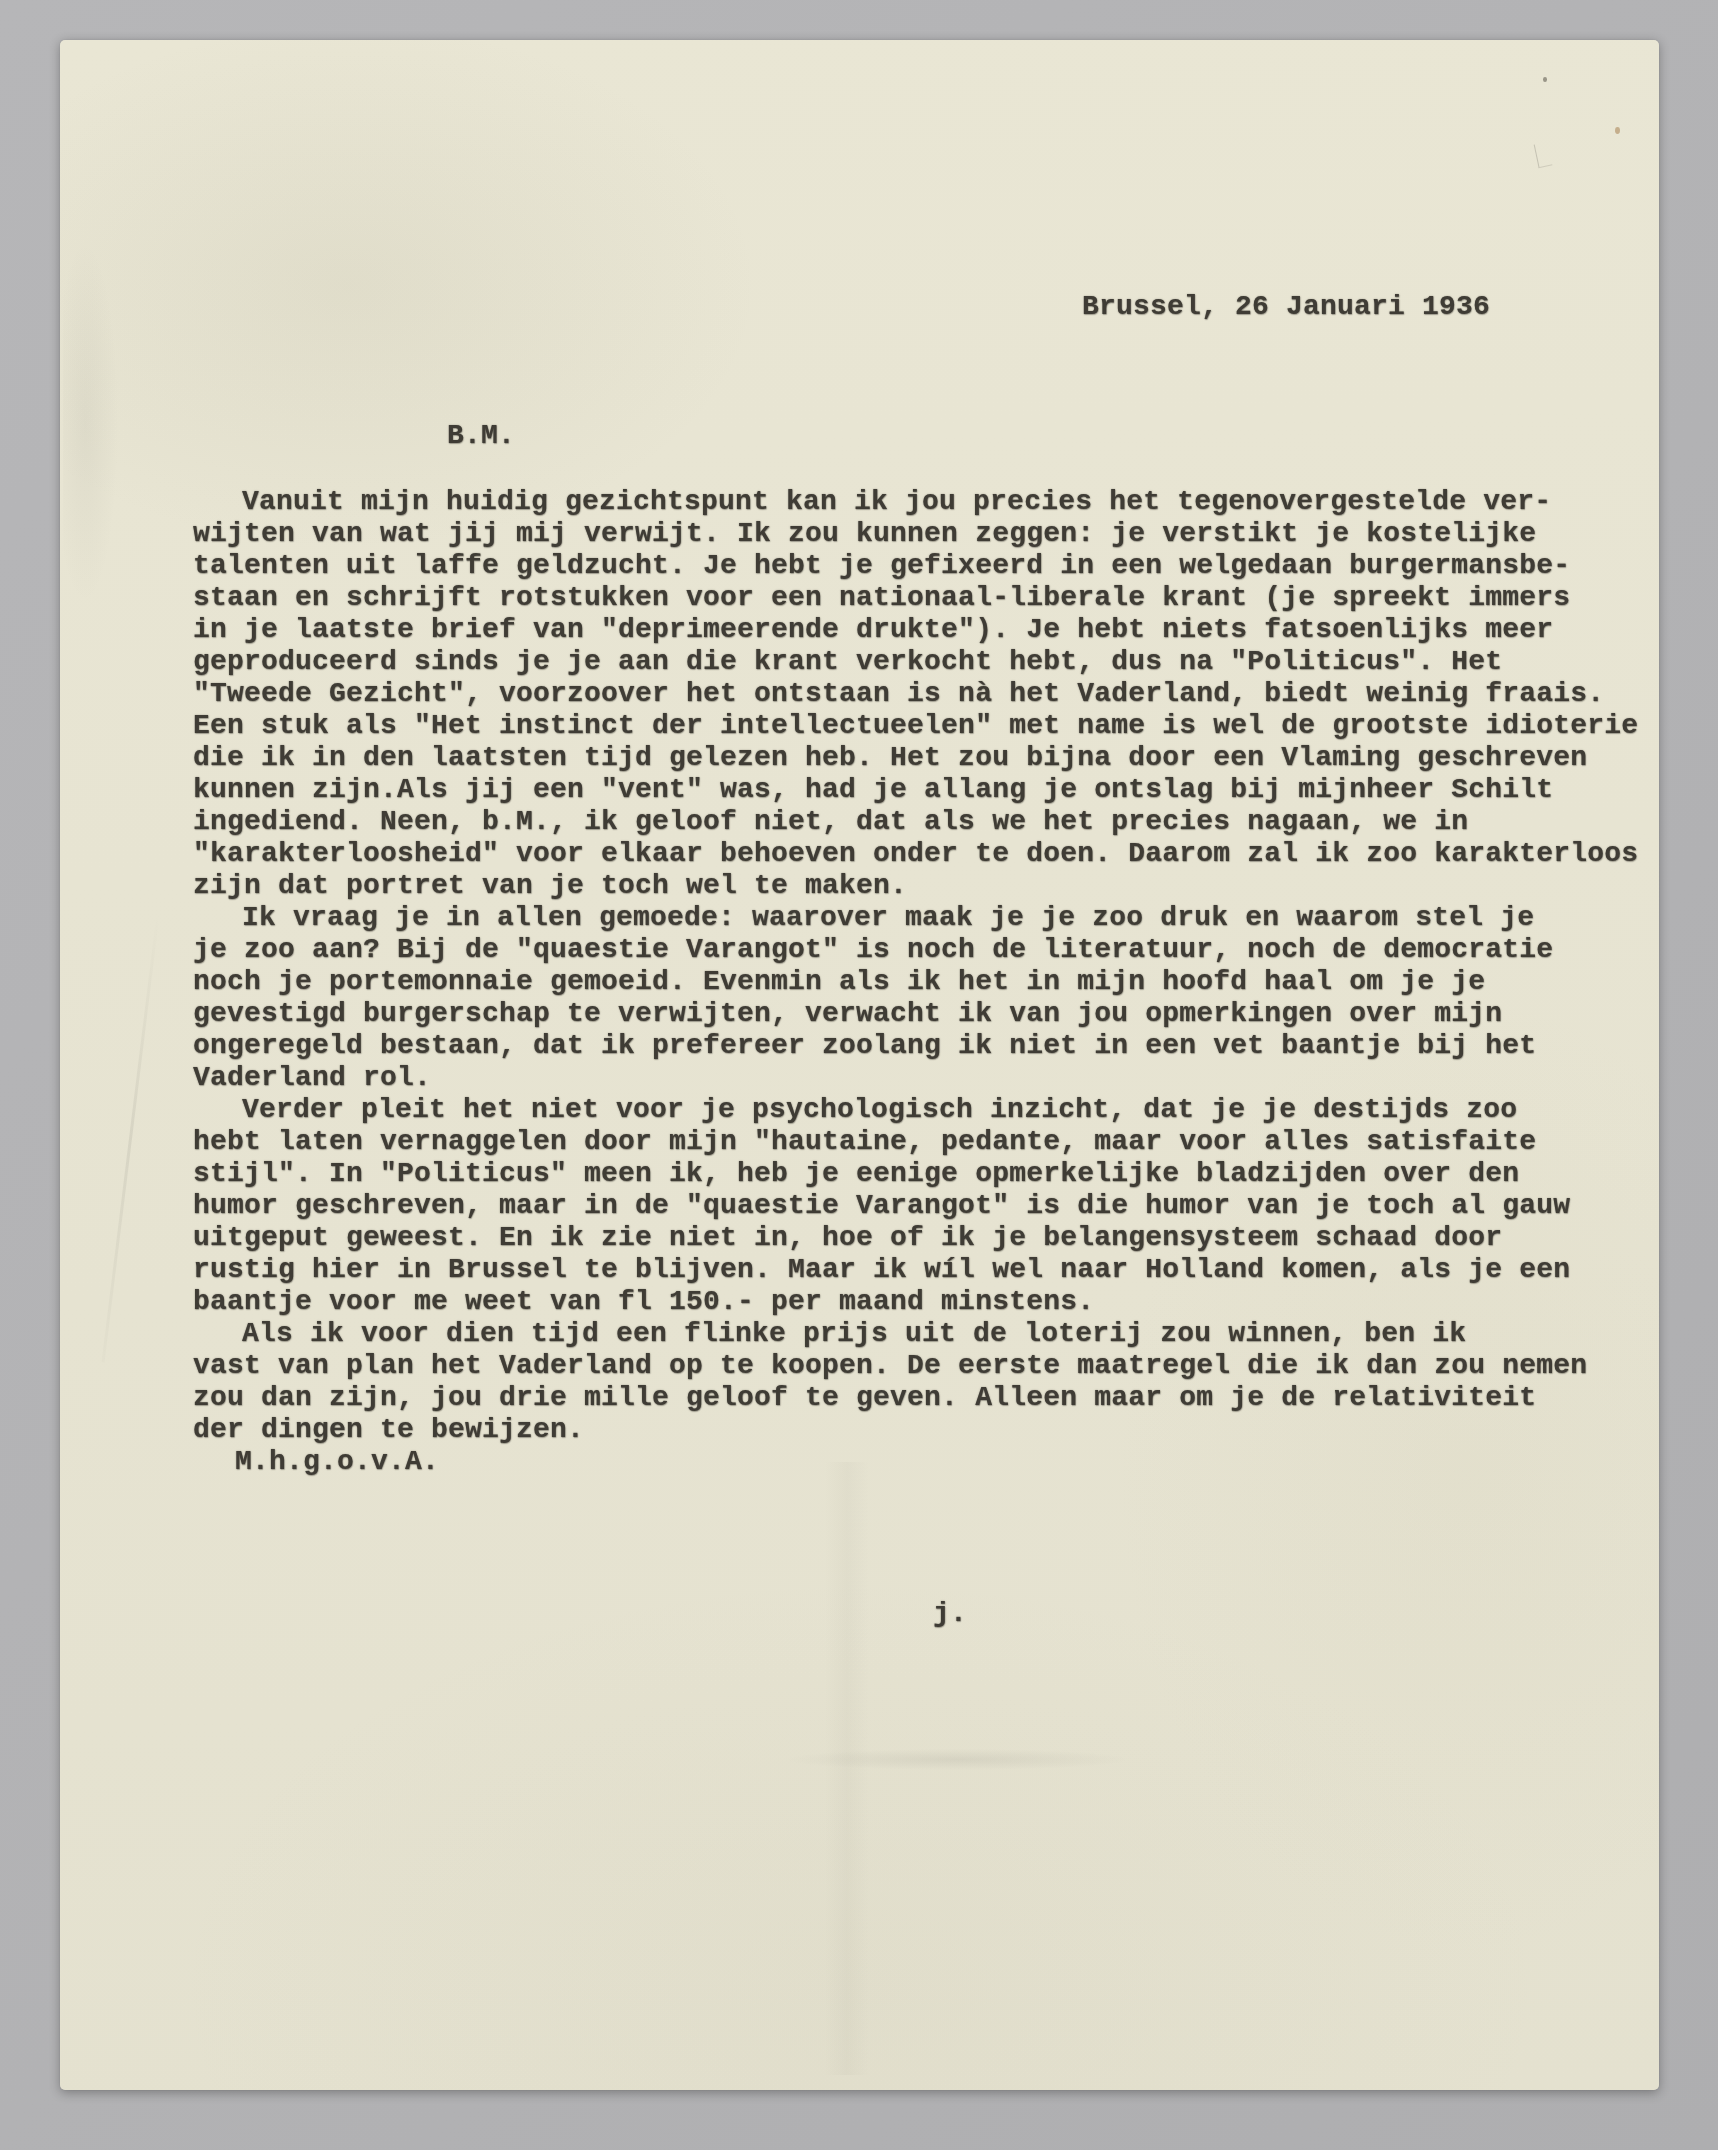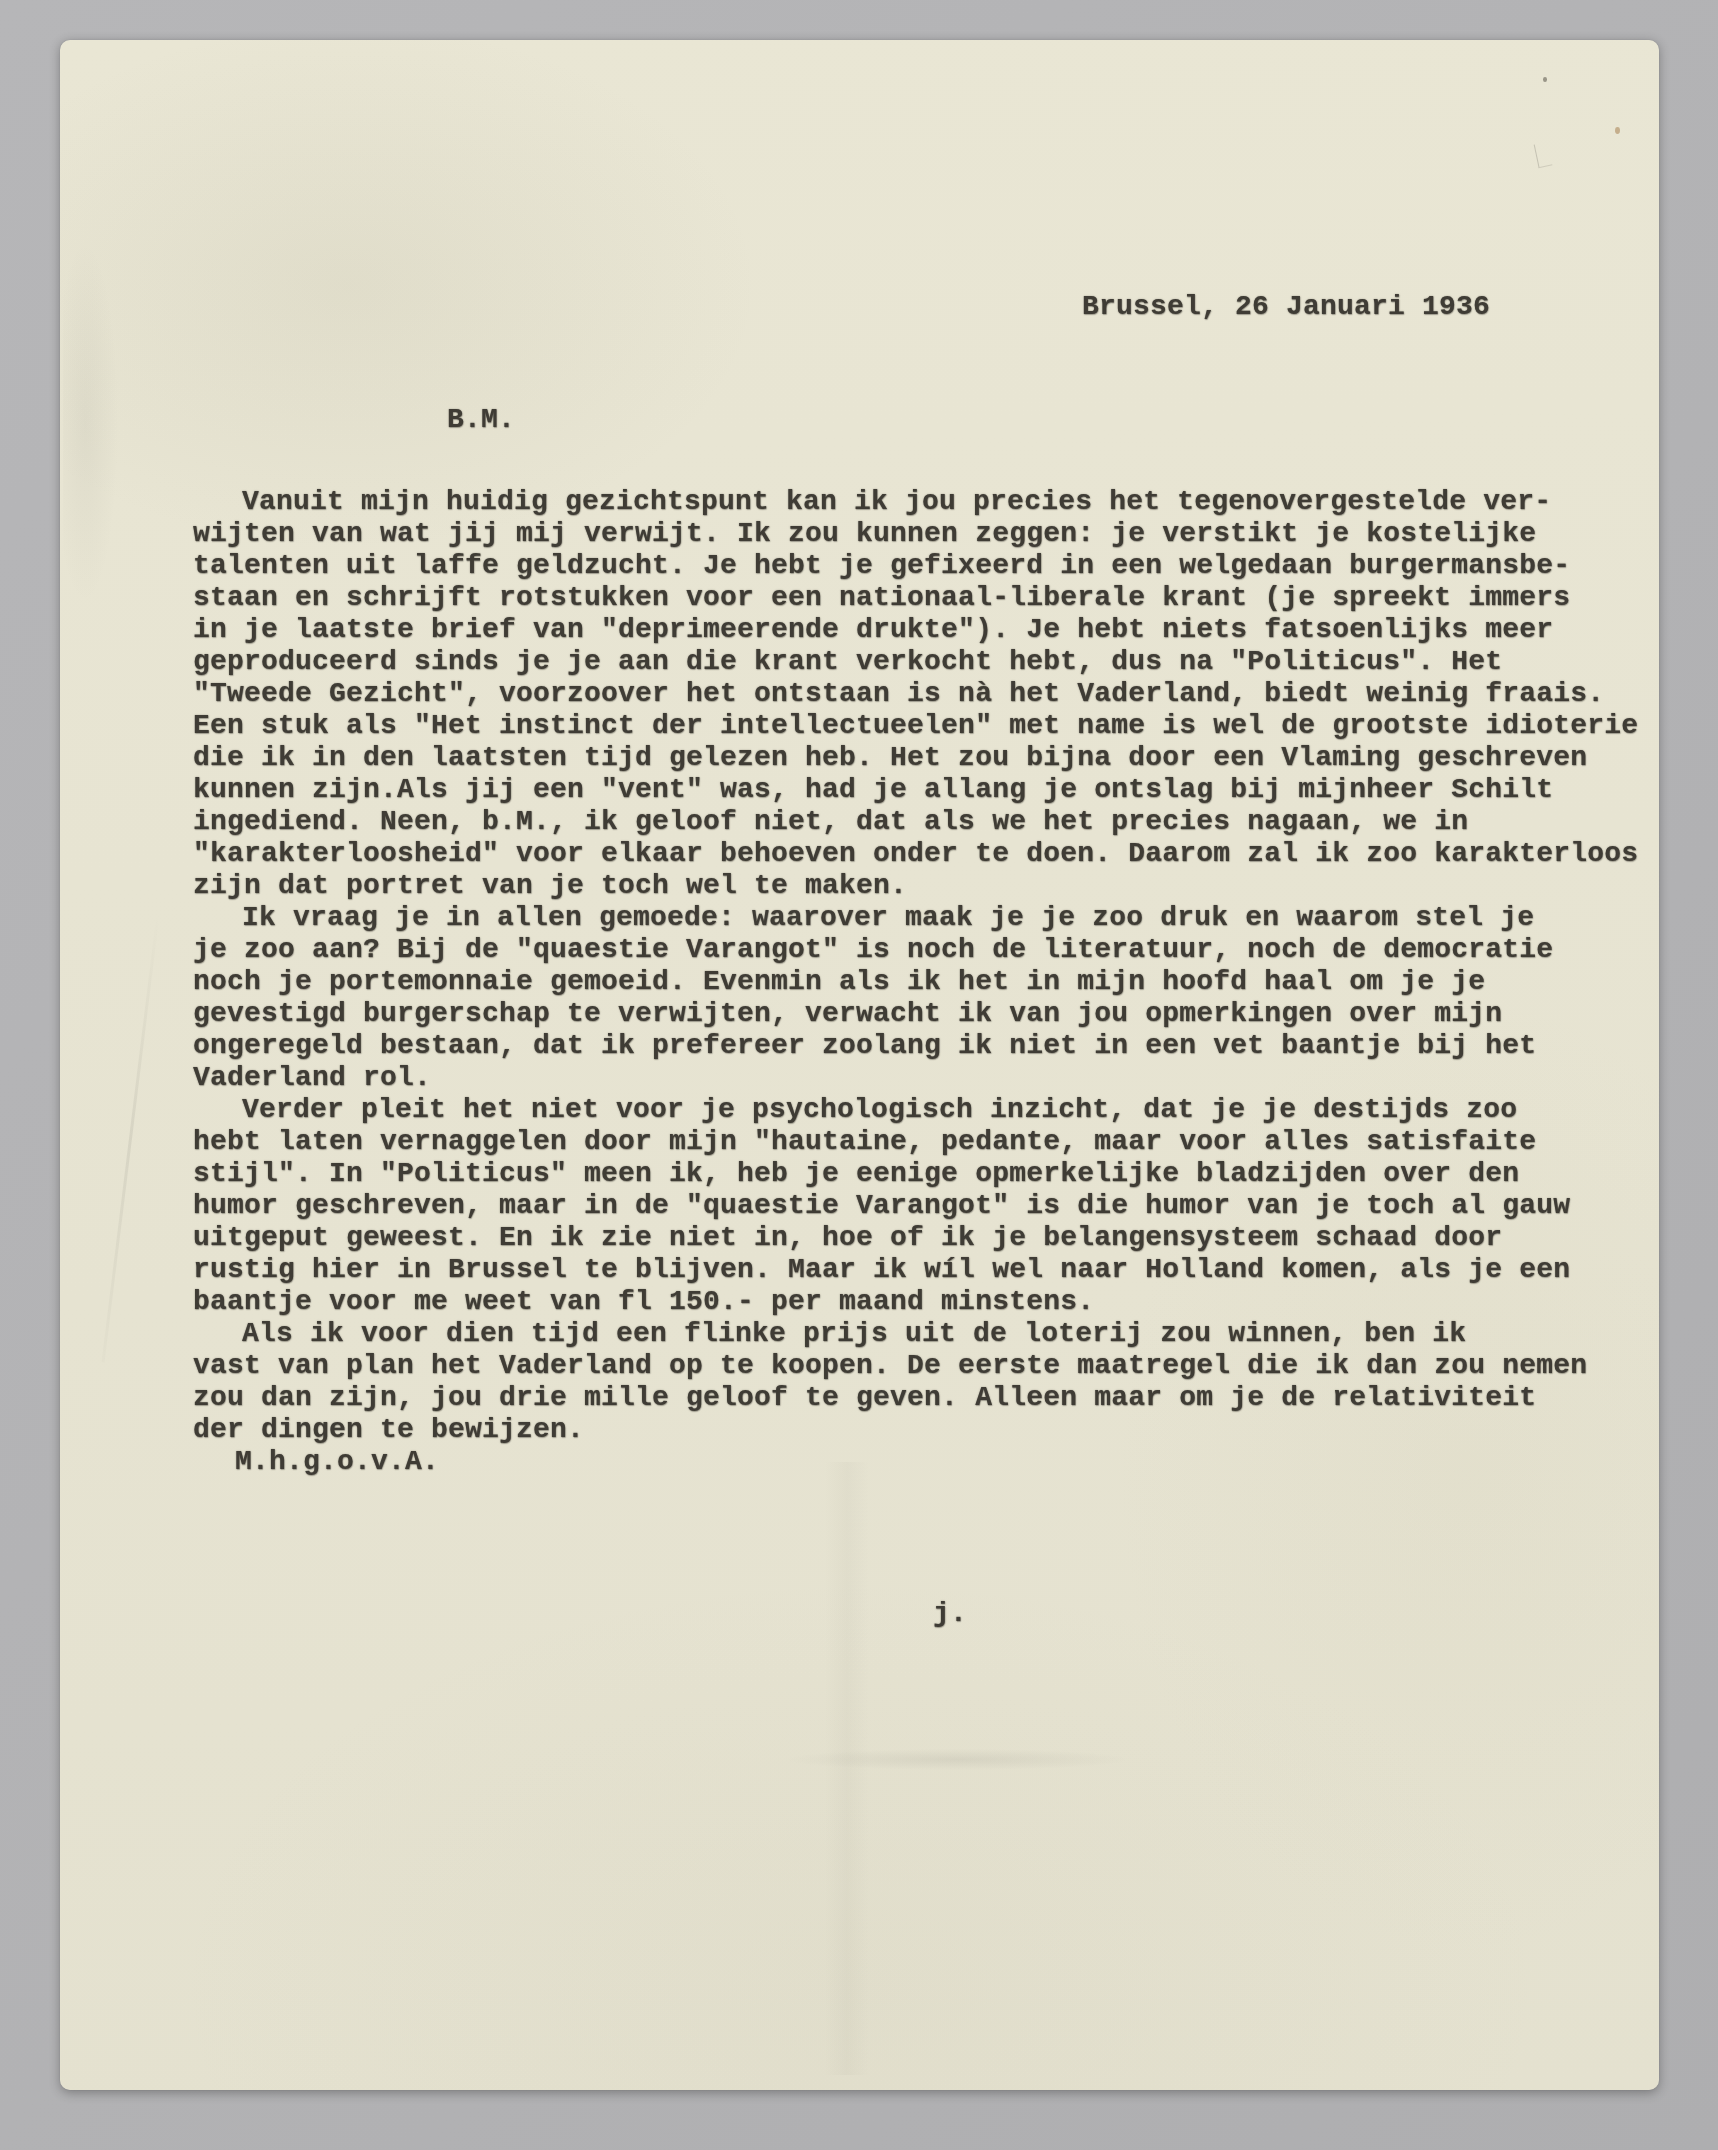--- a/index.html
+++ b/index.html
@@ -20,21 +20,21 @@
   .paper {
     position: absolute;
     left: 60px; top: 40px;
     width: 1599px; height: 2050px;
     background:
       radial-gradient(686px 441px at 18% 12%, rgba(150,145,120,0.10), transparent 60%),
       radial-gradient(539px 736px at 88% 70%, rgba(205,200,175,0.12), transparent 65%),
       radial-gradient(981px 588px at 50% 95%, rgba(180,175,150,0.08), transparent 70%),
       linear-gradient(178deg, #e9e6d4 0%, #e7e4d2 40%, #e4e1cf 100%);
     box-shadow: 0 2.5px 10.8px rgba(0,0,0,0.30), 0 0 1px rgba(0,0,0,0.25);
-    border-radius: 10px;
+    border-radius: 5px;
   }
   
   .stain-left {
     position: absolute; left: 2.9px; top: 142px; width: 74px; height: 481px;
     background: radial-gradient(60% 50% at 30% 50%, rgba(90,90,85,0.07), transparent 75%);
     pointer-events: none;
   }
   .crease-left {
     position: absolute; left: 69px; top: 873px; width: 2.9px; height: 451px;
     background: linear-gradient(rgba(80,80,75,0.00), rgba(80,80,75,0.10), rgba(80,80,75,0.02));
@@ -74,21 +74,21 @@
     font-weight: 700;
     font-size: 28px;
     line-height: 32px;
     text-shadow: 0 0 1.5px rgba(63,60,53,0.55), 0.5px 0.5px 1px rgba(63,60,53,0.35);
     letter-spacing: 0.2px;
   }
   .dateline {
     position: absolute; left: 1022px; top: 251px;
   }
   .salutation {
-    position: absolute; left: 387px; top: 364px;
+    position: absolute; left: 387px; top: 380px;
   }
   .letter-body {
     position: absolute; left: 133px; top: 446px; width: 1476px;
   }
   .para {
     margin: 0;
     text-indent: 49px;
     white-space: pre-line;
   }
   .closing {

